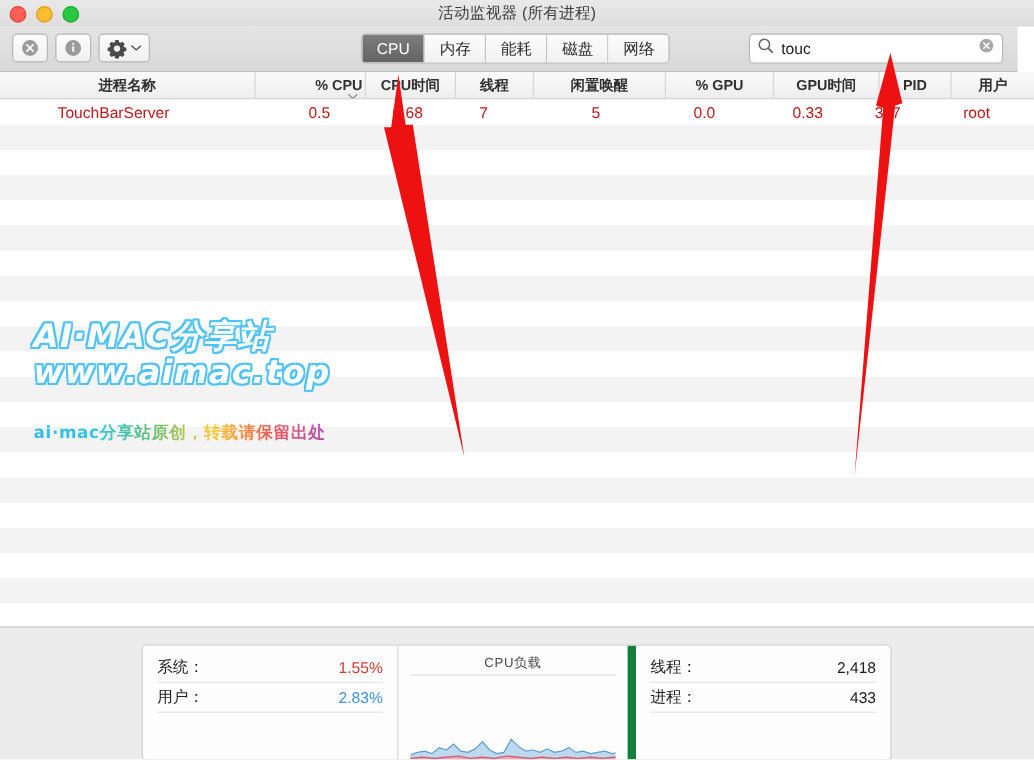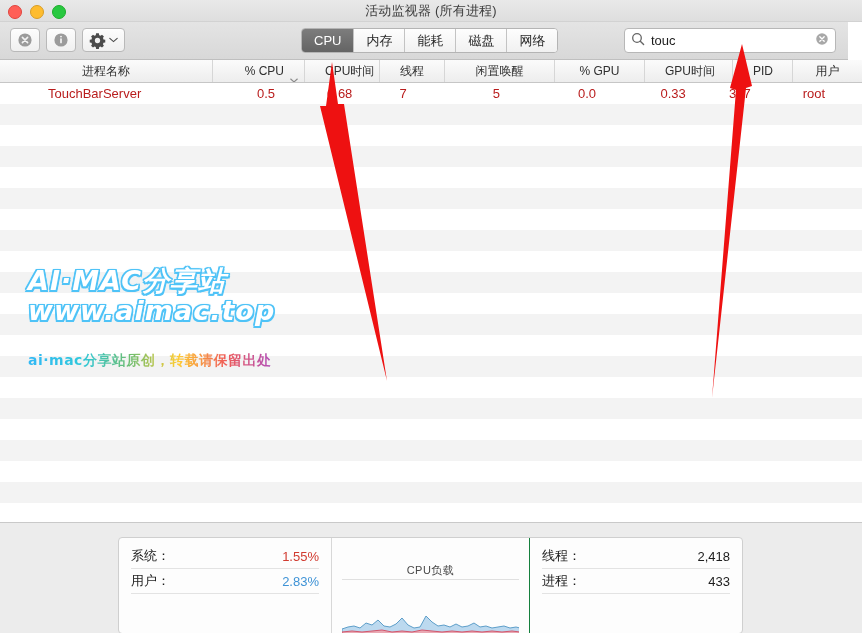--- a/index.html
+++ b/index.html
@@ -108,24 +108,24 @@
     display: flex;
     font-size: 12px; color: #2f2f2f;
   }
   .th {
     height: 22px; line-height: 22px;
     border-right: 1px solid #d6d6d6;
     box-sizing: border-box;
     position: relative;
     white-space: nowrap; overflow: hidden;
   }
-  .th-inner { display: block; padding: 0 20px; }
+  .th-inner { display: block; padding: 0 2px; font-weight: bold; }
   .th.c-name  { width: 213px; text-align: center; }
   .th.c-cpu   { width: 92px;  text-align: right; }
-  .th.c-time  { width: 75px;  text-align: left; }
+  .th.c-time  { width: 75px;  text-align: center; }
   .th.c-thr   { width: 65px;  text-align: center; }
   .th.c-wake  { width: 110px; text-align: center; }
   .th.c-gpu   { width: 90px;  text-align: center; }
   .th.c-gtime { width: 88px;  text-align: center; }
   .th.c-pid   { width: 60px;  text-align: center; }
   .th.c-user  { width: 69px;  text-align: center; border-right: none; }
   .sortchev {
     position: absolute; right: 6px; top: 8px;
     width: 8px; height: 5px;
   }
@@ -200,21 +200,21 @@
     border-radius: 4px;
     display: flex;
     box-sizing: border-box;
     overflow: hidden;
   }
   .stat-col {
     box-sizing: border-box;
     padding: 6px 12px 0 12px;
   }
   .stat-col.left  { width: 213px; border-right: 1px solid #d8d8d8; }
-  .stat-col.mid   { width: 198px; border-right: 1px solid #15803d; padding: 23px 10px 0 10px; position: relative; }
+  .stat-col.mid   { width: 198px; border-right: 7px solid #15803d; padding: 6px 10px 0 10px; position: relative; }
   .stat-col.right { width: 212px; }
   .stat-row {
     display: flex; justify-content: space-between; align-items: center;
     height: 24px;
     border-bottom: 1px solid #e3e3e3;
     font-size: 13px; color: #1d1d1d;
   }
   .stat-row .k { color: #1d1d1d; }
   .stat-row .v { font-variant-numeric: tabular-nums; }
   .v.red  { color: #d13b30; }

